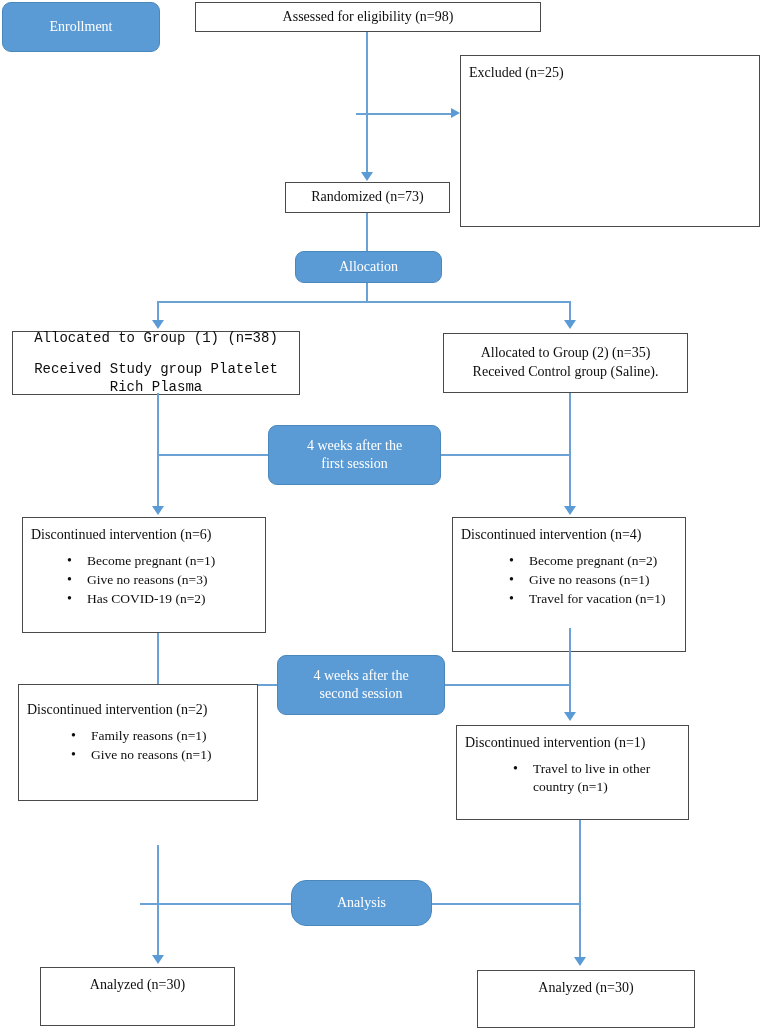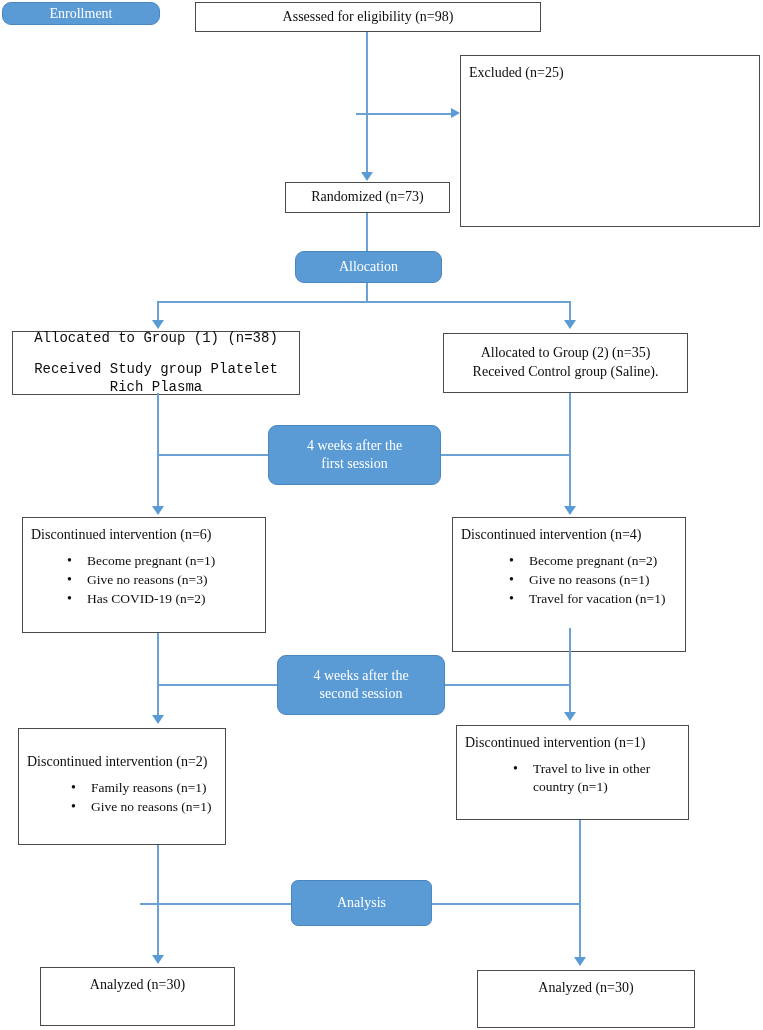--- a/index.html
+++ b/index.html
@@ -53,21 +53,21 @@
     border-radius:9px;
     color:#ffffff;
     display:flex;
     align-items:center;
     justify-content:center;
     text-align:center;
     font-size:14px;
     line-height:1.28;
     z-index:5;
   }
-  .badge.small{border-radius:7px;}
+  .badge.small{border-radius:15px;}
 
   
   .vline{position:absolute;width:1.6px;background:#6ba2d6;}
   .hline{position:absolute;height:1.5px;background:#6ba2d6;}
   .arrow-down{
     position:absolute;
     width:0;height:0;
     border-left:6px solid transparent;
     border-right:6px solid transparent;
     border-top:9px solid #5b9bd5;
@@ -78,21 +78,21 @@
     border-top:5.5px solid transparent;
     border-bottom:5.5px solid transparent;
     border-left:9px solid #5b9bd5;
   }
 </style>
 </head>
 <body>
 
 <div id="stage">
 
-  <div class="badge" style="left:2px;top:2px;width:158px;height:23px;">
+  <div class="badge" style="left:2px;top:2px;width:158px;height:50px;">
     <span>Enrollment</span>
   </div>
 
   <div class="box center" style="left:195px;top:2px;width:346px;height:30px;">
     <div class="title">Assessed for eligibility (n=98)</div>
   </div>
 
   <div class="vline" style="left:366px;top:32px;height:141px;"></div>
   <div class="arrow-down" style="left:361px;top:172px;"></div>
 
@@ -171,21 +171,21 @@
   <div class="arrow-down" style="left:564px;top:712px;"></div>
 
   <div class="hline" style="left:157px;top:684px;width:128px;"></div>
   <div class="hline" style="left:437px;top:684px;width:133px;"></div>
 
   <div class="badge" style="left:277px;top:655px;width:168px;height:60px;flex-direction:column;">
     <span>4 weeks after the</span>
     <span>second session</span>
   </div>
 
-  <div class="box" style="left:18px;top:728px;width:208px;height:117px;padding-top:24px;">
+  <div class="box" style="left:18px;top:684px;width:240px;height:117px;padding-top:16px;">
     <div class="title">Discontinued intervention (n=2)</div>
     <ul class="bullets" style="padding-left:44px;">
       <li>Family reasons (n=1)</li>
       <li>Give no reasons (n=1)</li>
     </ul>
   </div>
 
   <div class="box" style="left:456px;top:725px;width:233px;height:95px;padding-top:8px;">
     <div class="title">Discontinued intervention (n=1)</div>
     <ul class="bullets" style="padding-left:48px;">

